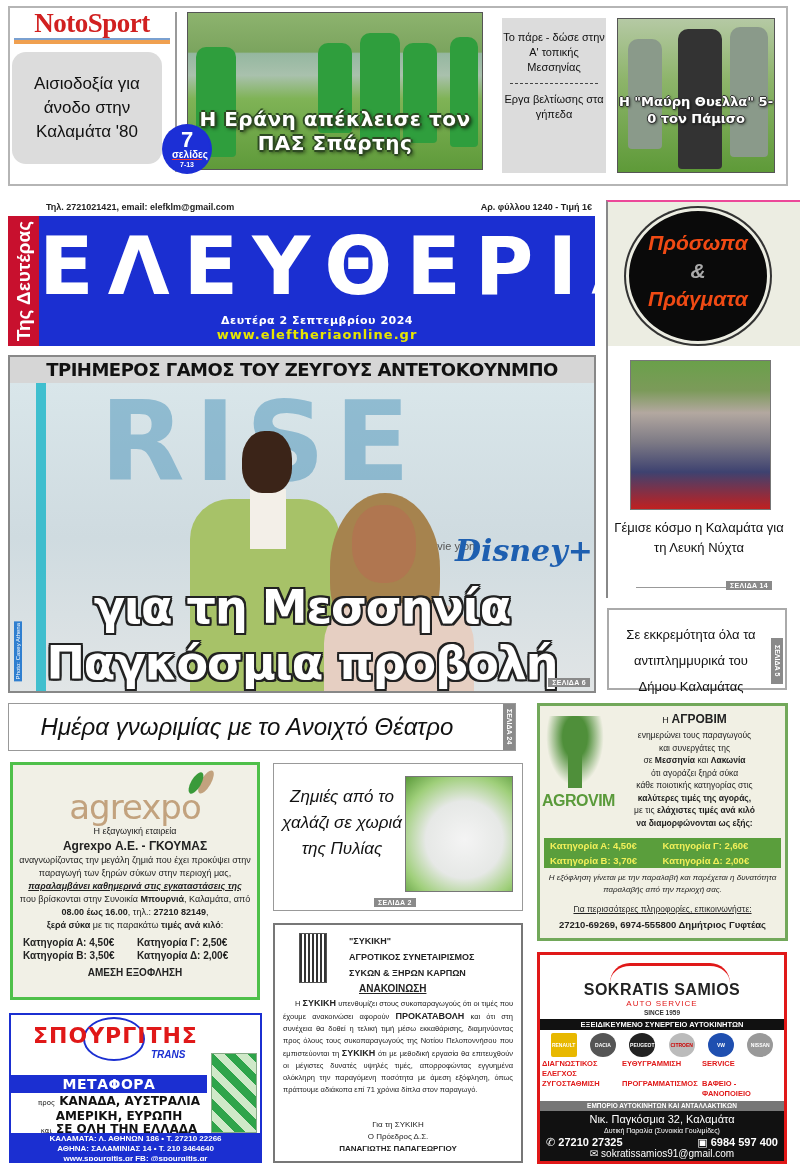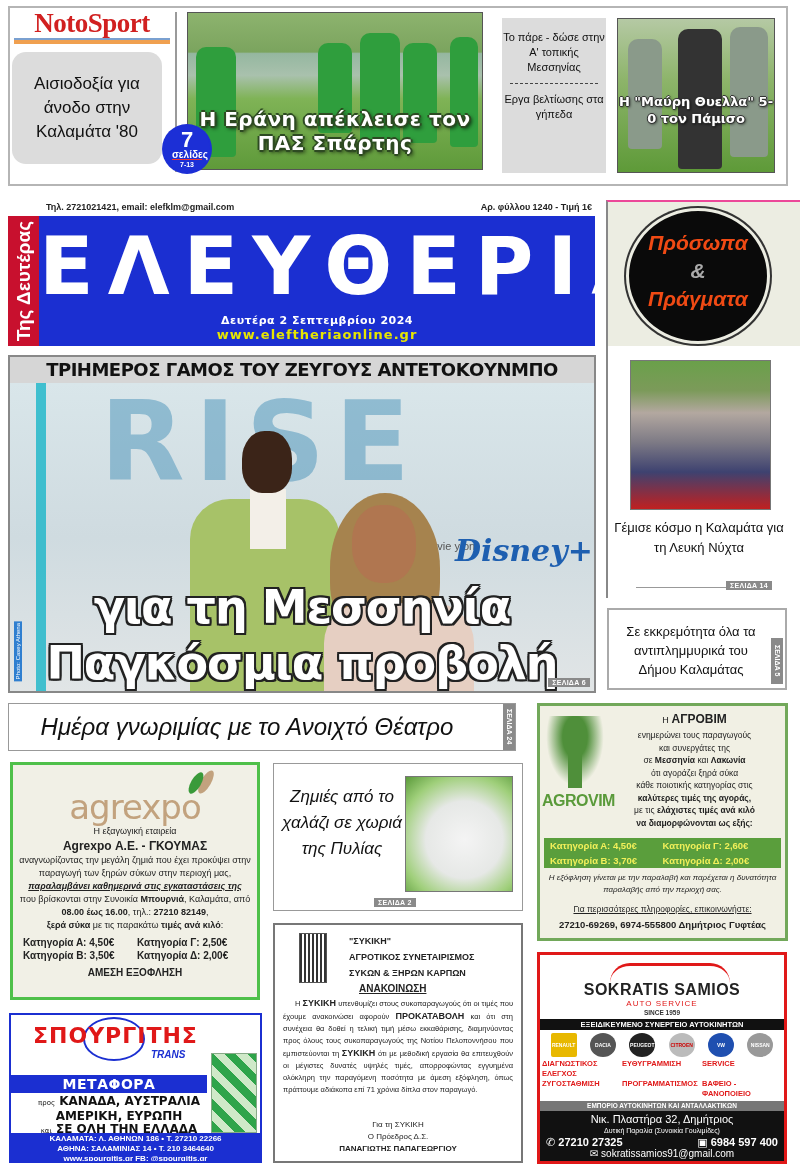--- a/index.html
+++ b/index.html
@@ -45,21 +45,21 @@
   .pp-circle { position: absolute; left: 18px; top: 6px; width: 144px; height: 136px; border-radius: 50%; background: #0a0a0a; border: 3px solid #ecede2; box-shadow: 0 0 0 2px #333; text-align: center; color: #f04a14; font-style: italic; font-weight: bold; font-size: 21px; line-height: 28px; padding-top: 18px; }
   .pp-circle .amp { color: #aaa; display: block; }
   .nyxta-box { left: 606px; top: 346px; width: 184px; height: 252px; border-left: 2px solid #888; }
   .nyxta-photo { position: absolute; left: 22px; top: 14px; width: 141px; height: 150px; border: 1px solid #777;
     background: linear-gradient(180deg, #6aa04a 0%, #7c9a5a 20%, #b3a8a0 35%, #7d7a85 55%, #3e4270 75%, #c02020 100%); }
   .nyxta-text { position: absolute; left: 0; right: 0; top: 172px; text-align: center; font-size: 13px; line-height: 20px; color: #111; }
   .nyxta-rule { position: absolute; left: 28px; width: 90px; top: 241px; border-top: 1px solid #999; }
   .page-tag { background: #8a8a8a; color: #fff; font-weight: bold; font-size: 7px; padding: 1px 4px; letter-spacing: 0.3px; }
   .nyxta-tag { position: absolute; left: 118px; top: 235px; }
   .flood-box { left: 607px; top: 608px; width: 180px; height: 82px; border: 2px solid #aaa; }
-  .flood-text { position: absolute; left: 6px; right: 18px; top: 12px; text-align: center; font-size: 13px; line-height: 19px; color: #111; }
+  .flood-text { position: absolute; left: 6px; right: 18px; top: 12px; text-align: center; font-size: 13px; line-height: 26px; color: #111; }
   .vtag { position: absolute; right: 2px; top: 28px; width: 12px; height: 46px; background: #8a8a8a; color: #fff; font-size: 7px; font-weight: bold; writing-mode: vertical-rl; text-align: center; line-height: 12px; }
 
   
   .main-story { left: 8px; top: 355px; width: 588px; height: 338px; border: 2px solid #888; overflow: hidden; }
   .main-kicker { position: absolute; left: 0; right: 0; top: 0; height: 26px; background: #d6d6d6; text-align: center; font-weight: bold; font-size: 18px; line-height: 26px; color: #111; font-family: "DejaVu Sans", sans-serif; letter-spacing: -0.5px; }
   .main-photo { position: absolute; left: 0; right: 0; top: 26px; bottom: 0;
     background: linear-gradient(180deg, #d9e6ea 0%, #cfdbe0 50%, #e1e5e6 100%); }
   .bg-letters { position: absolute; left: 90px; top: 4px; font-size: 110px; font-weight: bold; color: #3a8ab5; opacity: 0.45; letter-spacing: 10px; line-height: 110px; font-family: "DejaVu Sans", sans-serif; }
   .teal-strip { position: absolute; left: 26px; top: 0; width: 10px; height: 100%; background: #19b5c8; opacity: 0.8; }
   .man { position: absolute; left: 180px; top: 48px; width: 150px; height: 290px; }
@@ -357,21 +357,21 @@
     <span>ΕΥΘΥΓΡΑΜΜΙΣΗ</span>
     <span>SERVICE</span>
     <span>ΖΥΓΟΣΤΑΘΜΙΣΗ</span>
     <span>ΠΡΟΓΡΑΜΜΑΤΙΣΜΟΣ</span>
     <span>ΒΑΦΕΙΟ - ΦΑΝΟΠΟΙΕΙΟ</span>
     <span>ΕΛΑΣΤΙΚΑ</span>
     <span>ΚΛΙΜΑΤΙΣΜΟΣ A/C</span>
   </div>
   <div class="sm-trade">ΕΜΠΟΡΙΟ ΑΥΤΟΚΙΝΗΤΩΝ ΚΑΙ ΑΝΤΑΛΛΑΚΤΙΚΩΝ</div>
   <div class="sm-contact">
-    <div class="addr">Νικ. Πλαστήρα 32, Δημήτριος</div>
+    <div class="addr">Νικ. Παγκόσμια 32, Καλαμάτα</div>
     <div class="sub">Δυτική Παραλία (Συνοικία Γουλιμίδες)</div>
     <div class="phones">
       <span>✆ <span>27210 27325</span></span>
       <span>▣ <span>6984 597 400</span></span>
     </div>
     <div style="text-align:center;font-size:10px;"><span>✉</span> <span>sokratissamios91@gmail.com</span></div>
   </div>
 </div>
 
 </body></html>

